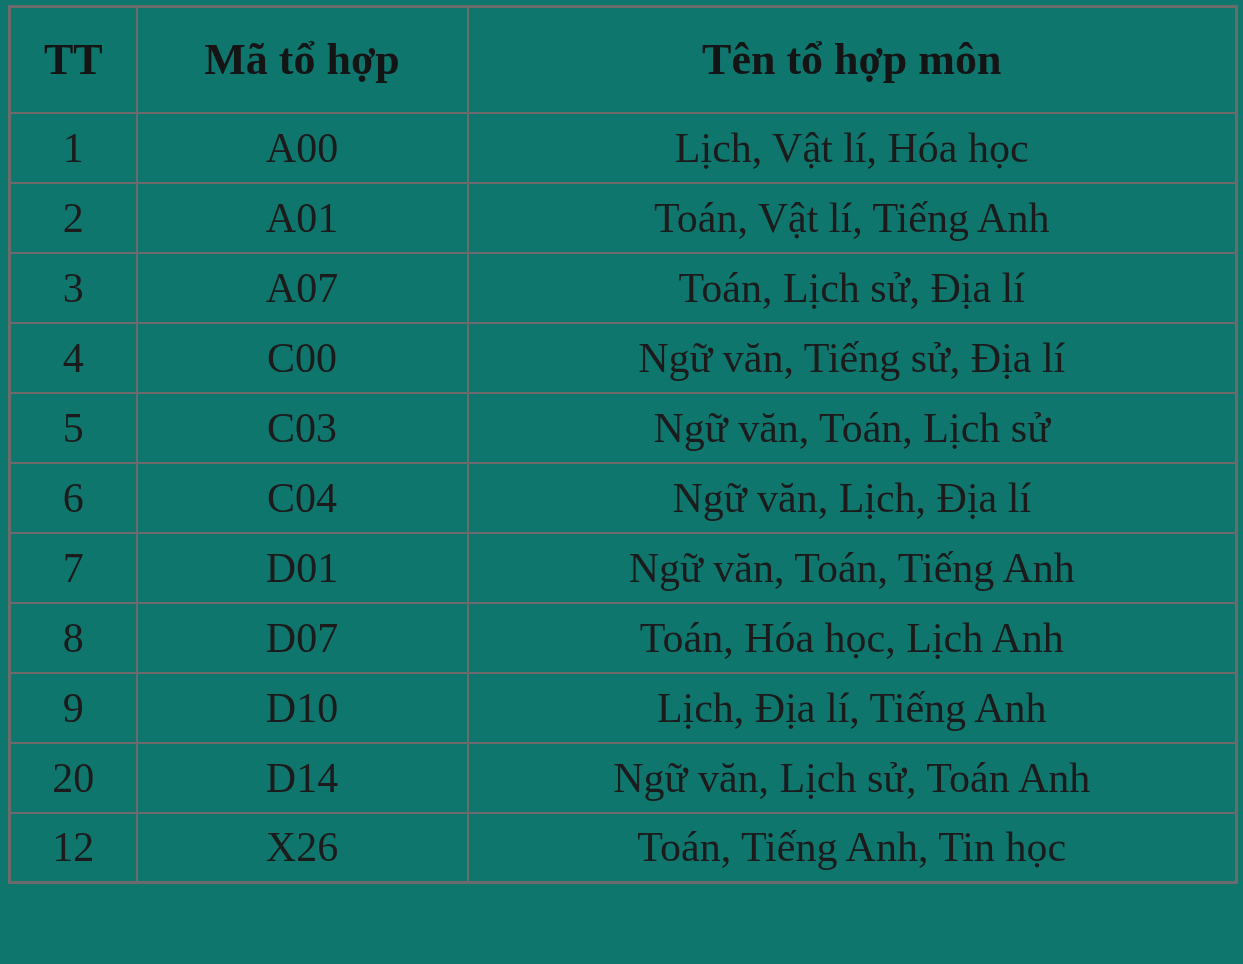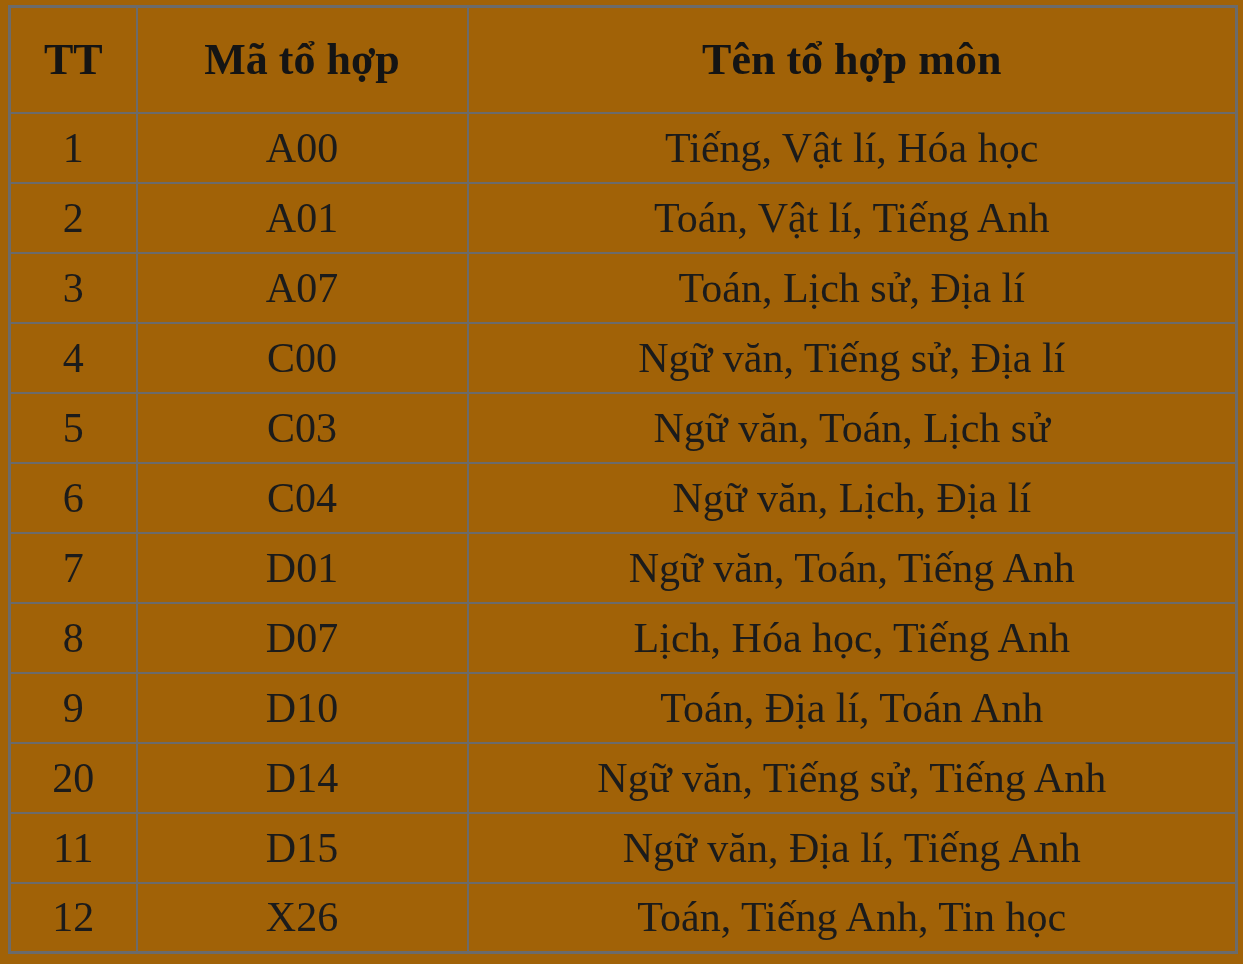--- a/index.html
+++ b/index.html
@@ -4,21 +4,21 @@
 <style>
   html, body {
     margin: 0;
     padding: 0;
     background: #ffffff;
   }
   .page {
     position: relative;
     width: 1243px;
     height: 964px;
-    background: #a16207;
+    background: #0f766e;
     font-family: "Liberation Serif", "DejaVu Serif", serif;
     overflow: hidden;
   }
   table.combo-table {
     position: absolute;
     left: 8px;
     top: 5px;
     width: 1227px;
     border-collapse: collapse;
     table-layout: fixed;
@@ -78,21 +78,21 @@
         <th>TT</th>
         <th class="multiline">Mã
 tổ hợp</th>
         <th>Tên tổ hợp môn</th>
       </tr>
     </thead>
     <tbody>
       <tr>
         <td>1</td>
         <td>A00</td>
-        <td>Tiếng, Vật lí, Hóa học</td>
+        <td>Lịch, Vật lí, Hóa học</td>
       </tr>
       <tr>
         <td>2</td>
         <td>A01</td>
         <td>Toán, Vật lí, Tiếng Anh</td>
       </tr>
       <tr>
         <td>3</td>
         <td>A07</td>
         <td>Toán, Lịch sử, Địa lí</td>
@@ -113,36 +113,31 @@
         <td>Ngữ văn, Lịch, Địa lí</td>
       </tr>
       <tr>
         <td>7</td>
         <td>D01</td>
         <td>Ngữ văn, Toán, Tiếng Anh</td>
       </tr>
       <tr>
         <td>8</td>
         <td>D07</td>
-        <td>Lịch, Hóa học, Tiếng Anh</td>
+        <td>Toán, Hóa học, Lịch Anh</td>
       </tr>
       <tr>
         <td>9</td>
         <td>D10</td>
-        <td>Toán, Địa lí, Toán Anh</td>
+        <td>Lịch, Địa lí, Tiếng Anh</td>
       </tr>
       <tr>
         <td>20</td>
         <td>D14</td>
-        <td>Ngữ văn, Tiếng sử, Tiếng Anh</td>
-      </tr>
-      <tr>
-        <td>11</td>
-        <td>D15</td>
-        <td>Ngữ văn, Địa lí, Tiếng Anh</td>
+        <td>Ngữ văn, Lịch sử, Toán Anh</td>
       </tr>
       <tr>
         <td>12</td>
         <td>X26</td>
         <td>Toán, Tiếng Anh, Tin học</td>
       </tr>
     </tbody>
   </table>
 </div>
 

